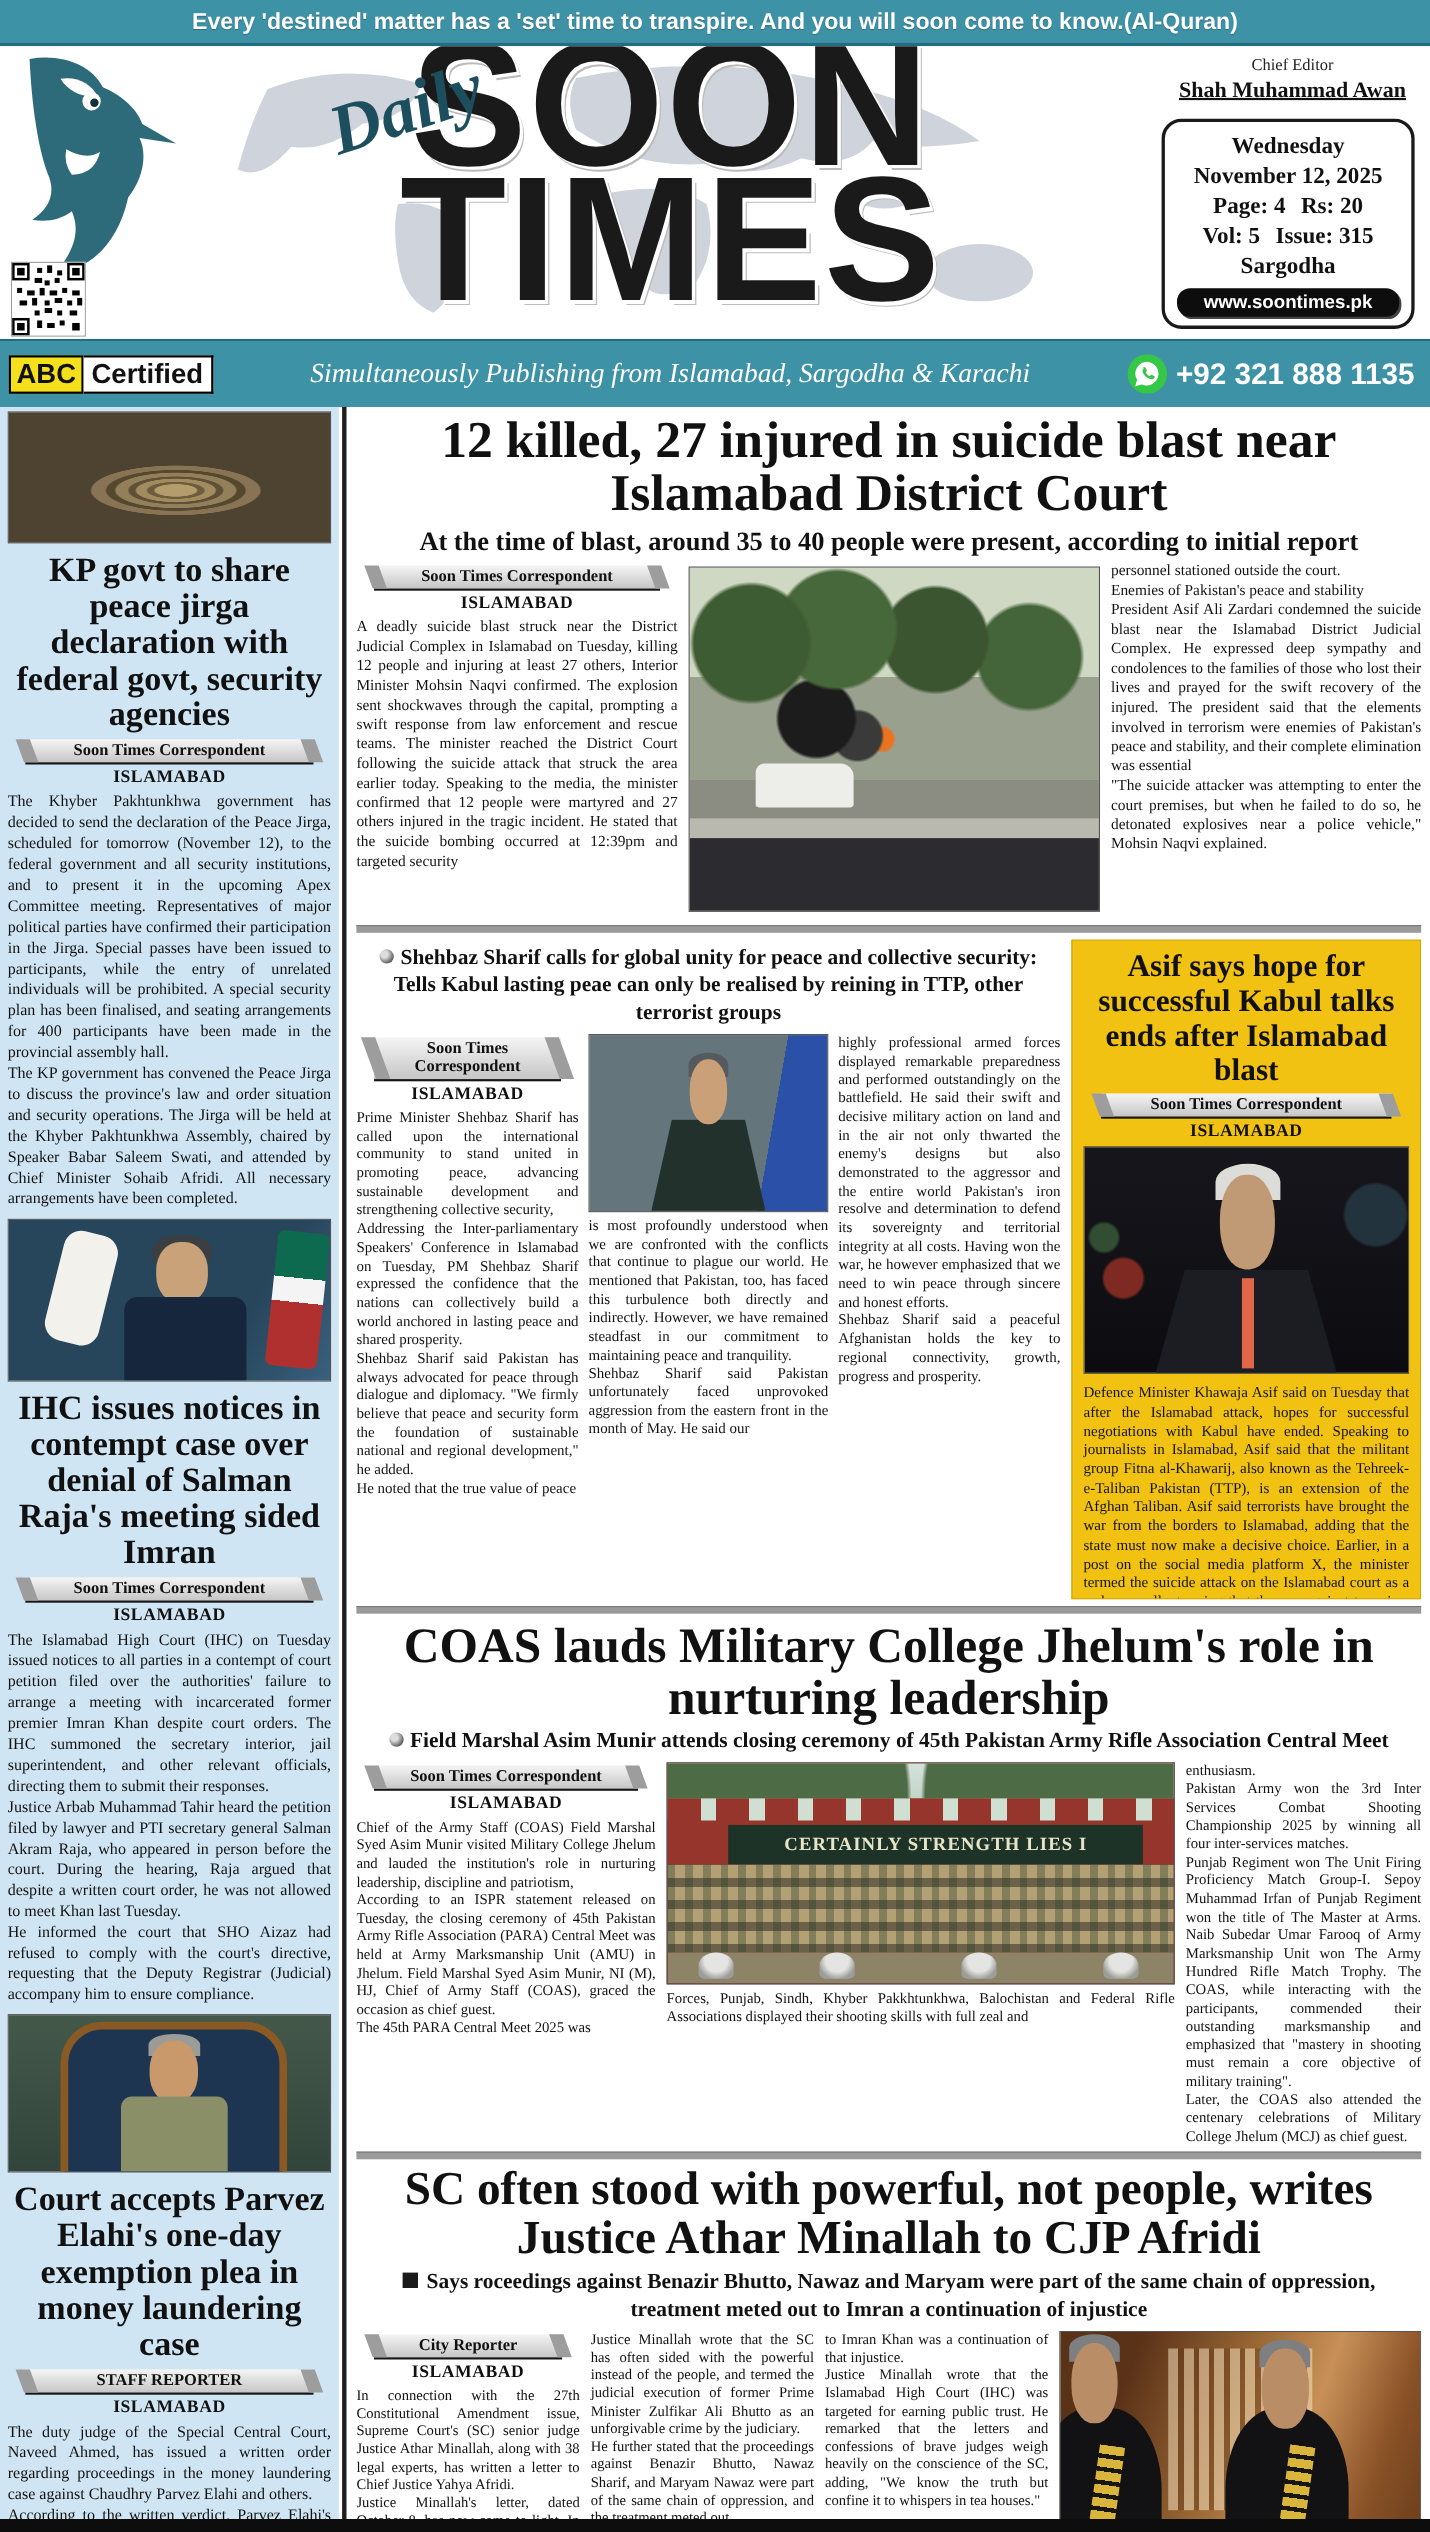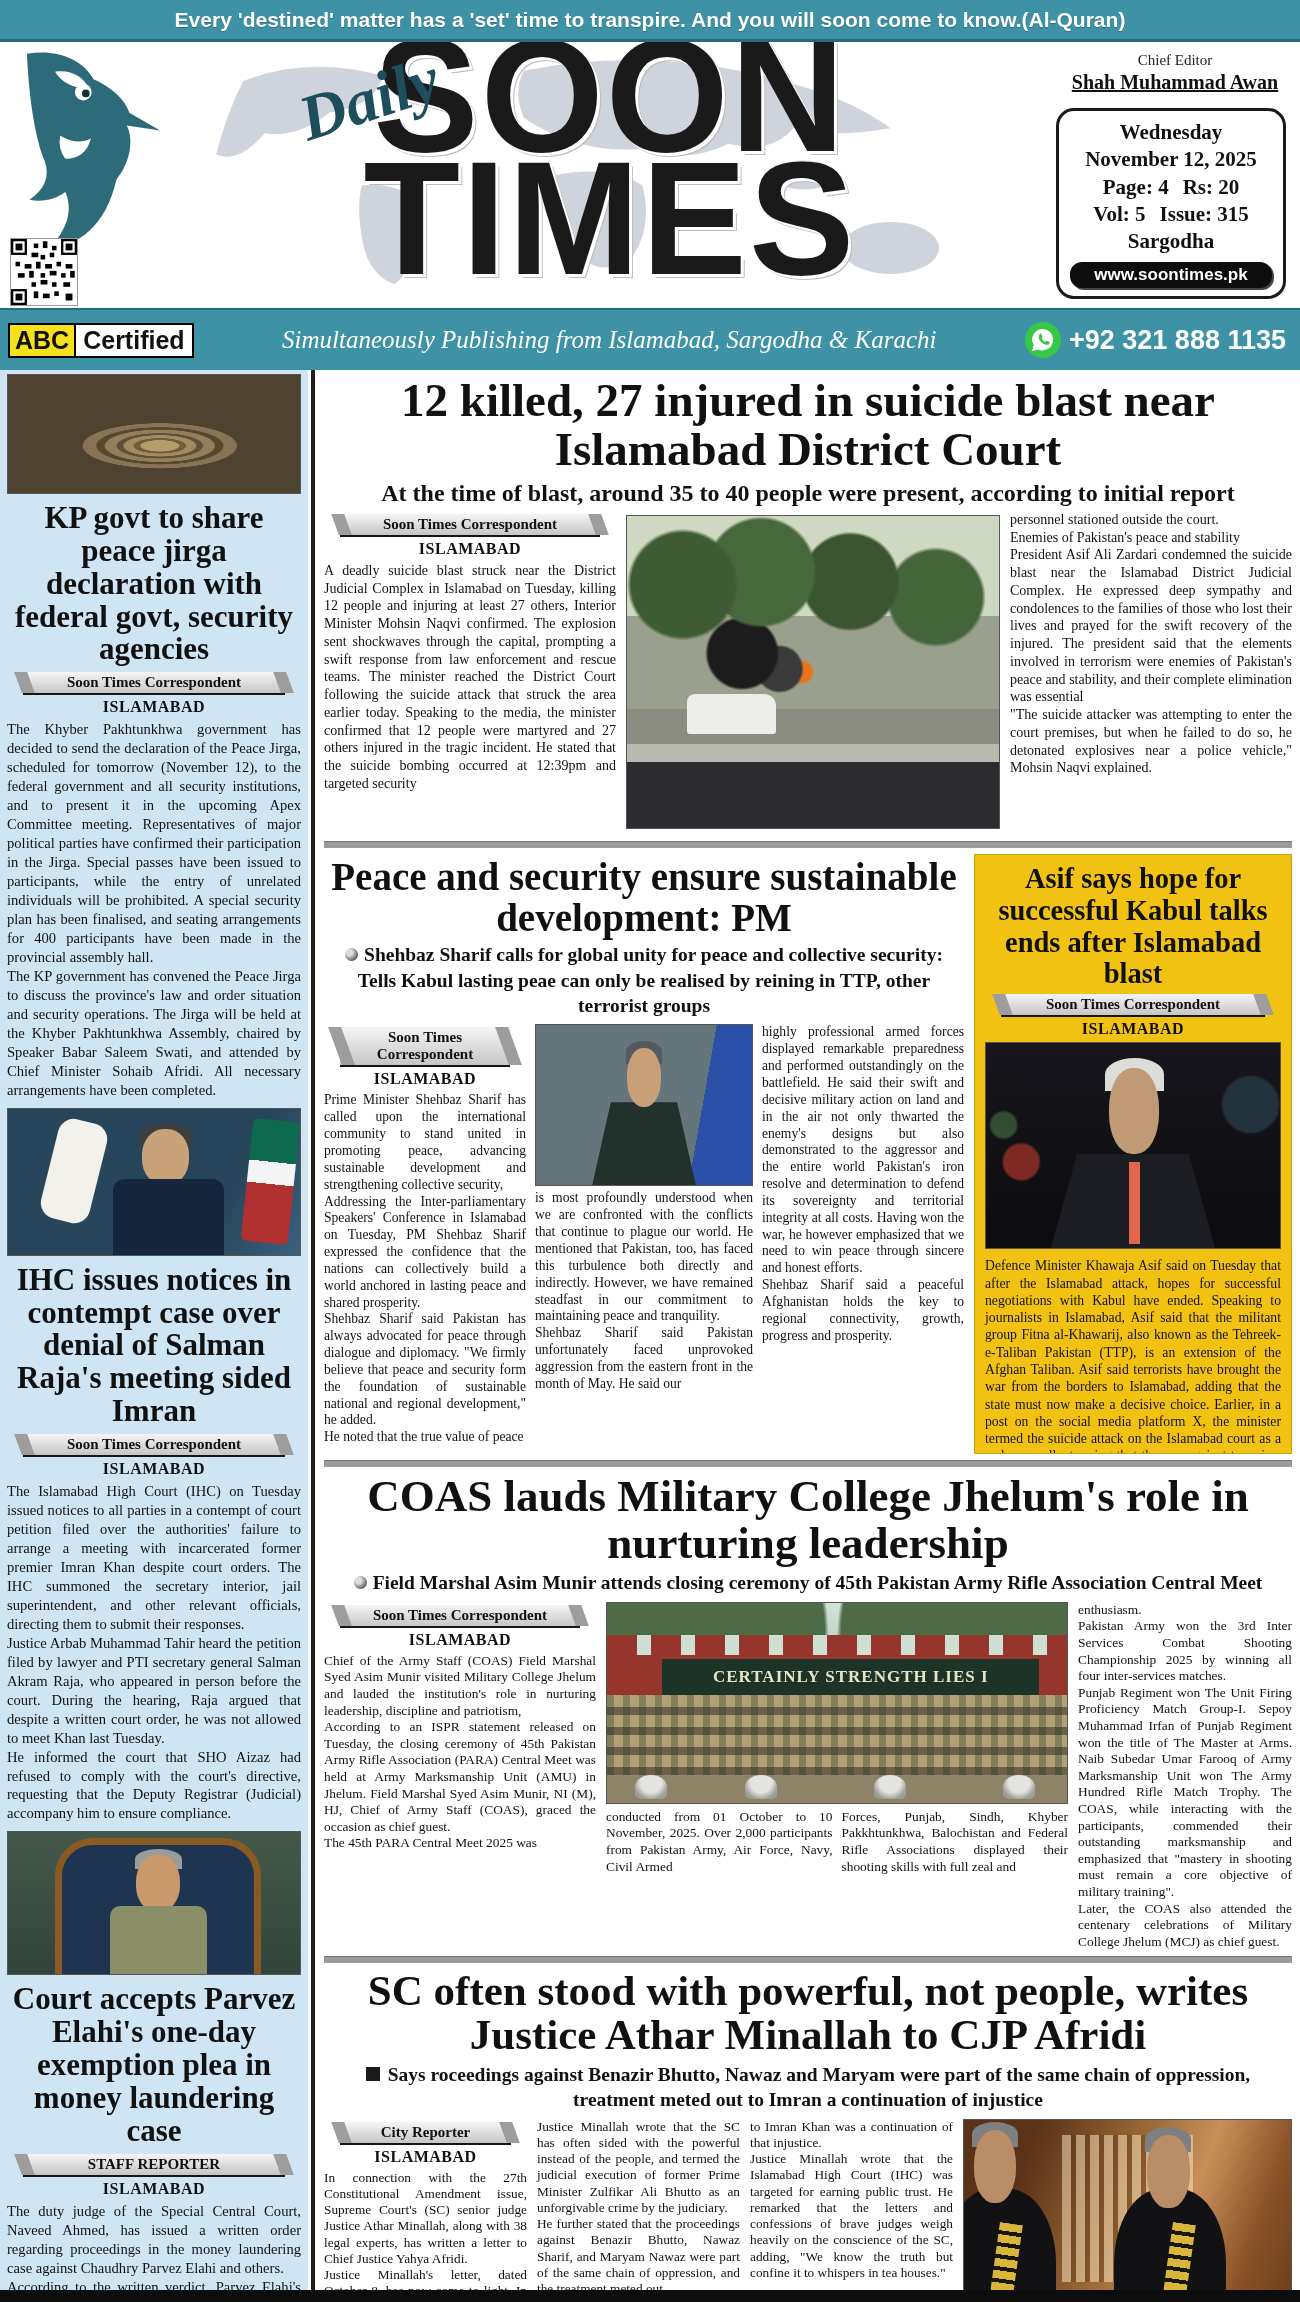--- a/index.html
+++ b/index.html
@@ -376,21 +376,20 @@
 President Asif Ali Zardari condemned the suicide blast near the Islamabad District Judicial Complex. He expressed deep sympathy and condolences to the families of those who lost their lives and prayed for the swift recovery of the injured. The president said that the elements involved in terrorism were enemies of Pakistan's peace and stability, and their complete elimination was essential
 "The suicide attacker was attempting to enter the court premises, but when he failed to do so, he detonated explosives near a police vehicle," Mohsin Naqvi explained.</div>
           </div>
         </div>
       </section>
 
       <div class="hrule"></div>
 
       <div class="mid-row">
         <section class="pm">
-          <h1 class="headline-lg">Peace and security ensure sustainable development: PM</h1>
           <div class="kicker"><span class="dot-bullet"></span><span>Shehbaz Sharif calls for global unity for peace and collective security: Tells Kabul lasting peae can only be realised by reining in TTP, other terrorist groups</span></div>
           <div class="pm-cols">
             <div class="pm-c1">
               <div class="byline"><i class="l"></i><i class="r"></i><span>Soon Times Correspondent</span></div>
               <div class="dateline">ISLAMABAD</div>
               <div class="jbody">Prime Minister Shehbaz Sharif has called upon the international community to stand united in promoting peace, advancing sustainable development and strengthening collective security,
 Addressing the Inter-parliamentary Speakers' Conference in Islamabad on Tuesday, PM Shehbaz Sharif expressed the confidence that the nations can collectively build a world anchored in lasting peace and shared prosperity.
 Shehbaz Sharif said Pakistan has always advocated for peace through dialogue and diplomacy. "We firmly believe that peace and security form the foundation of sustainable national and regional development," he added.
 He noted that the true value of peace</div>
             </div>
@@ -445,21 +444,20 @@
                 <div class="ar-teeth"></div>
               <div class="ar-banner">CERTAINLY STRENGTH LIES I</div>
               <div class="ar-troops"></div>
                 <div class="ar-ground"></div>
               <div class="ar-trophy" style="left:6%;"></div>
                 <div class="ar-trophy" style="left:30%;"></div>
               <div class="ar-trophy" style="left:58%;"></div>
                 <div class="ar-trophy" style="left:86%;"></div>
             </div>
             <div class="coas-sub">
-              <div class="jbody">conducted from 01 October to 10 November, 2025. Over 2,000 participants from Pakistan Army, Air Force, Navy, Civil Armed</div>
               <div class="jbody">Forces, Punjab, Sindh, Khyber Pakkhtunkhwa, Balochistan and Federal Rifle Associations displayed their shooting skills with full zeal and</div>
             </div>
           </div>
           <div class="coas-c3">
             <div class="jbody">enthusiasm.
 Pakistan Army won the 3rd Inter Services Combat Shooting Championship 2025 by winning all four inter-services matches.
 Punjab Regiment won The Unit Firing Proficiency Match Group-I. Sepoy Muhammad Irfan of Punjab Regiment won the title of The Master at Arms. Naib Subedar Umar Farooq of Army Marksmanship Unit won The Army Hundred Rifle Match Trophy. The COAS, while interacting with the participants, commended their outstanding marksmanship and emphasized that "mastery in shooting must remain a core objective of military training".
 Later, the COAS also attended the centenary celebrations of Military College Jhelum (MCJ) as chief guest.</div>
           </div>
         </div>

